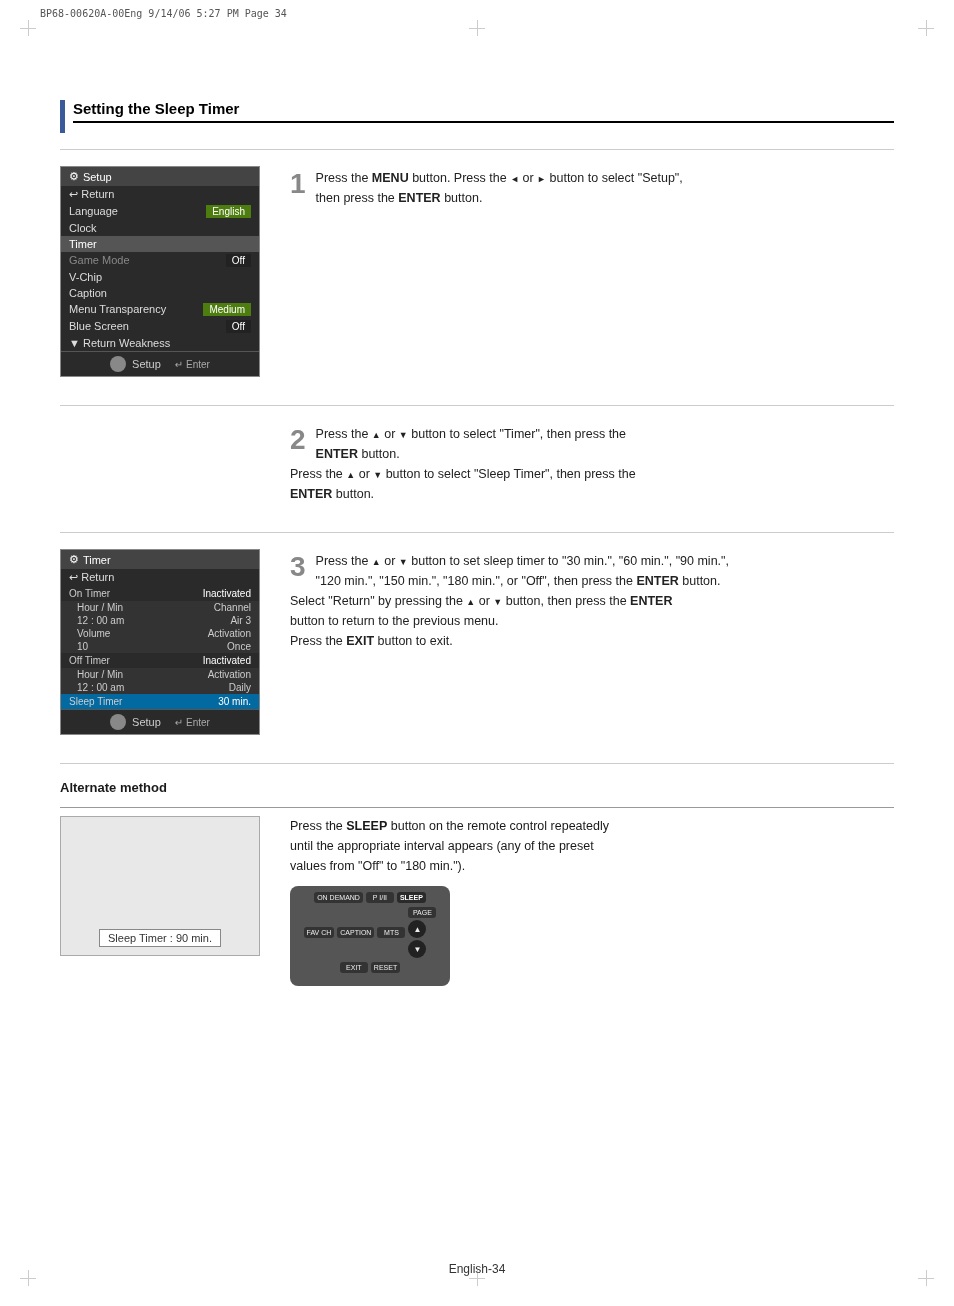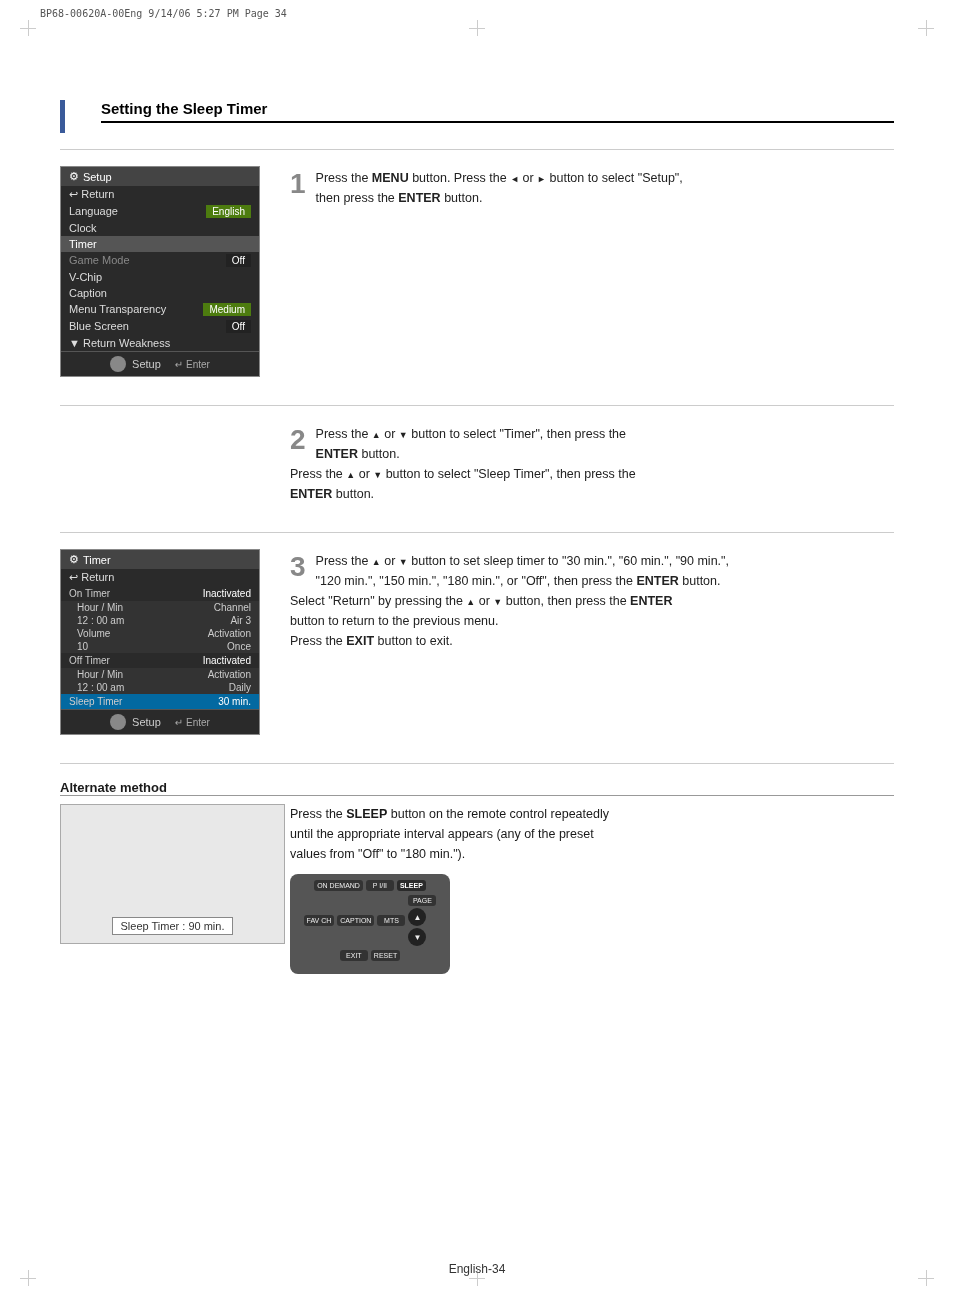--- a/index.html
+++ b/index.html
@@ -183,21 +183,21 @@
       background: #0369a1;
     }
 
     .timer-value {
       color: #fff;
       font-size: 10px;
     }
 
     
     .sleep-img-box {
-      width: 225px;
+      width: 200px;
       height: 140px;
       background: #e8e8e8;
       border: 1px solid #aaa;
       display: flex;
       align-items: flex-end;
       justify-content: center;
       padding-bottom: 8px;
       font-size: 11px;
       color: #333;
       position: relative;
@@ -259,21 +259,21 @@
     }
 
     .alternate-section {
       margin-top: 10px;
     }
 
     .alt-title {
       font-size: 13px;
       font-weight: bold;
       border-bottom: 1px solid #999;
-      padding-bottom: 0;
+      padding-bottom: 12px;
       margin-bottom: 8px;
     }
 
     .alt-content {
       display: flex;
       gap: 20px;
       align-items: flex-start;
     }
 
     .alt-text {
@@ -318,21 +318,20 @@
     .crosshair.bl { bottom: 20px; left: 20px; }
     .crosshair.br { bottom: 20px; right: 20px; }
     .crosshair.tm { top: 20px; left: 50%; transform: translateX(-50%); }
     .crosshair.bm { bottom: 20px; left: 50%; transform: translateX(-50%); }
 
     
     .title-bar-wrapper {
       display: flex;
       align-items: stretch;
       margin-bottom: 6px;
-      gap: 28px;
     }
     .blue-bar {
       width: 5px;
       background: #3a5a9a;
       margin-right: 8px;
       flex-shrink: 0;
     }
     .title-inner { flex: 1; }
 
     .small-arrow { font-size: 9px; vertical-align: middle; }

